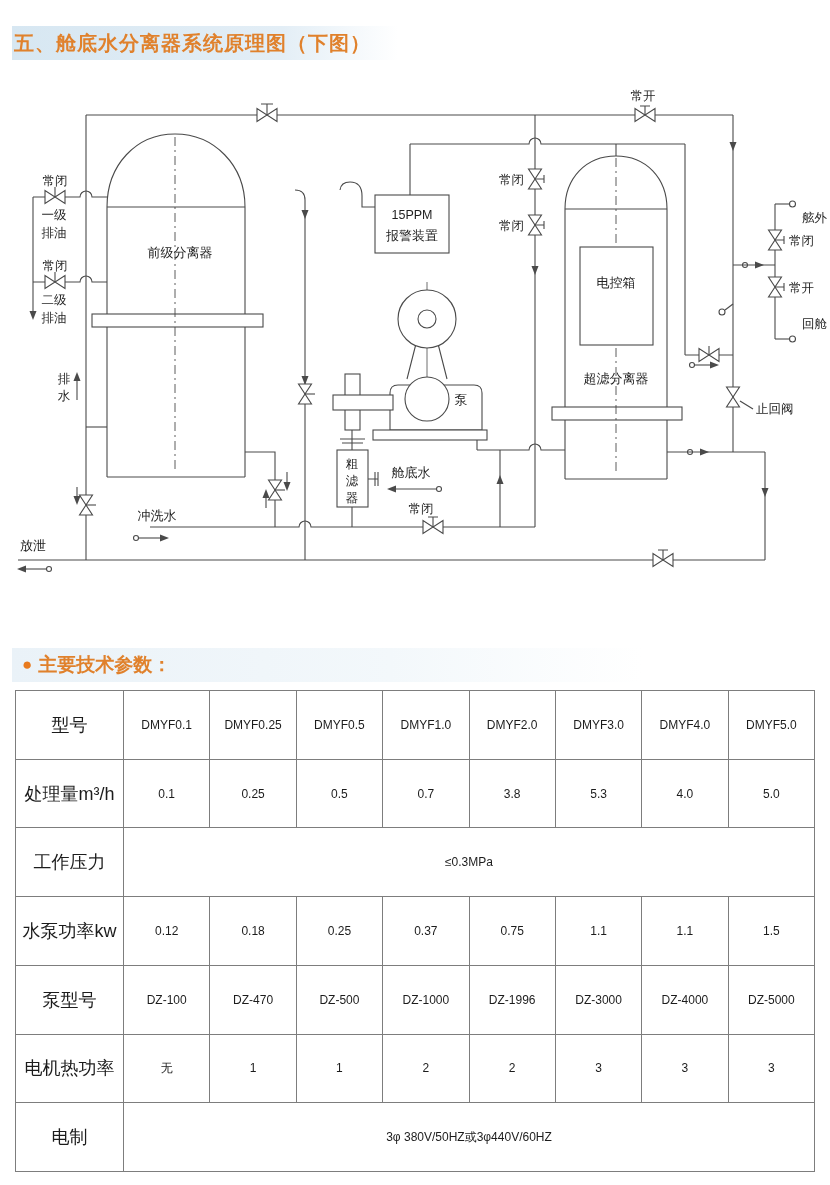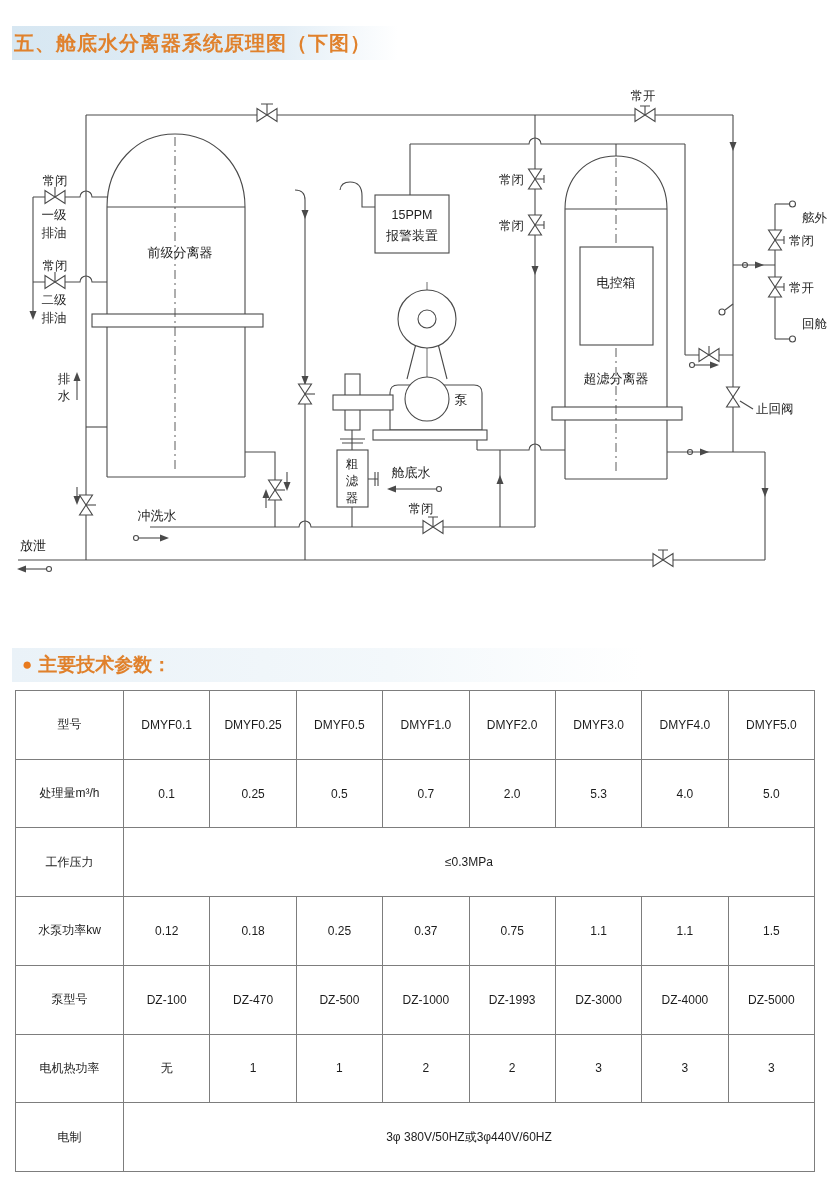--- a/index.html
+++ b/index.html
@@ -8,21 +8,21 @@
     background:linear-gradient(to right,#d7e7f2 0%,#e3eef6 70%,rgba(255,255,255,0) 100%);
     color:#e0812c;font-size:20px;font-weight:bold;padding-left:2px;letter-spacing:1px;}
   .diagram-wrap{position:absolute;left:0;top:82px;width:830px;height:535px;}
   .params-head{position:absolute;left:12px;top:648px;width:620px;height:34px;line-height:34px;
     background:linear-gradient(to right,#eaf2f8 0%,#f3f8fb 60%,rgba(255,255,255,0) 100%);
     font-size:19px;font-weight:bold;color:#e0812c;padding-left:10px;}
   .params-head .bullet{color:#e87a1e;font-size:17px;margin-right:6px;vertical-align:1px;}
   table.spec{position:absolute;left:15px;top:690px;width:800px;height:482px;border-collapse:collapse;table-layout:fixed;}
   table.spec td,table.spec th{border:1.5px solid #7d7d7d;text-align:center;vertical-align:middle;
     font-size:12px;font-weight:normal;color:#1c1c1c;padding:0 2px;height:60px;}
-  table.spec th{font-size:12px;}
+  table.spec th{font-size:18px;}
   col.lab{width:108px;}
   
   .dg line,.dg path,.dg rect,.dg circle{stroke:#4a4a4a;stroke-width:1.1;fill:none;}
   .dg .thin{stroke-width:0.8;}
   .dg .dash{stroke-dasharray:9 4 2 4;stroke-width:0.9;}
   .dg .fillw{fill:#fff;}
   .dg .solid{fill:#4a4a4a;stroke:none;}
   .dg text{font-family:"Liberation Sans",sans-serif;font-size:13px;fill:#1e1e1e;stroke:none;text-anchor:middle;}
   .dg text.sm{font-size:12.5px;}
   .dg text.st{text-anchor:start;}
@@ -268,21 +268,21 @@
     <td>DMYF3.0</td>
     <td>DMYF4.0</td>
     <td>DMYF5.0</td>
   </tr>
   <tr>
     <th>处理量m³/h</th>
     <td>0.1</td>
     <td>0.25</td>
     <td>0.5</td>
     <td>0.7</td>
-    <td>2.0</td>
+    <td>3.8</td>
     <td>5.3</td>
     <td>4.0</td>
     <td>5.0</td>
   </tr>
   <tr>
     <th>工作压力</th>
     <td colspan="8">≤0.3MPa</td>
   </tr>
   <tr>
     <th>水泵功率kw</th>
@@ -294,21 +294,21 @@
     <td>1.1</td>
     <td>1.1</td>
     <td>1.5</td>
   </tr>
   <tr>
     <th>泵型号</th>
     <td>DZ-100</td>
     <td>DZ-470</td>
     <td>DZ-500</td>
     <td>DZ-1000</td>
-    <td>DZ-1993</td>
+    <td>DZ-1996</td>
     <td>DZ-3000</td>
     <td>DZ-4000</td>
     <td>DZ-5000</td>
   </tr>
   <tr>
     <th>电机热功率</th>
     <td>无</td>
     <td>1</td>
     <td>1</td>
     <td>2</td>

